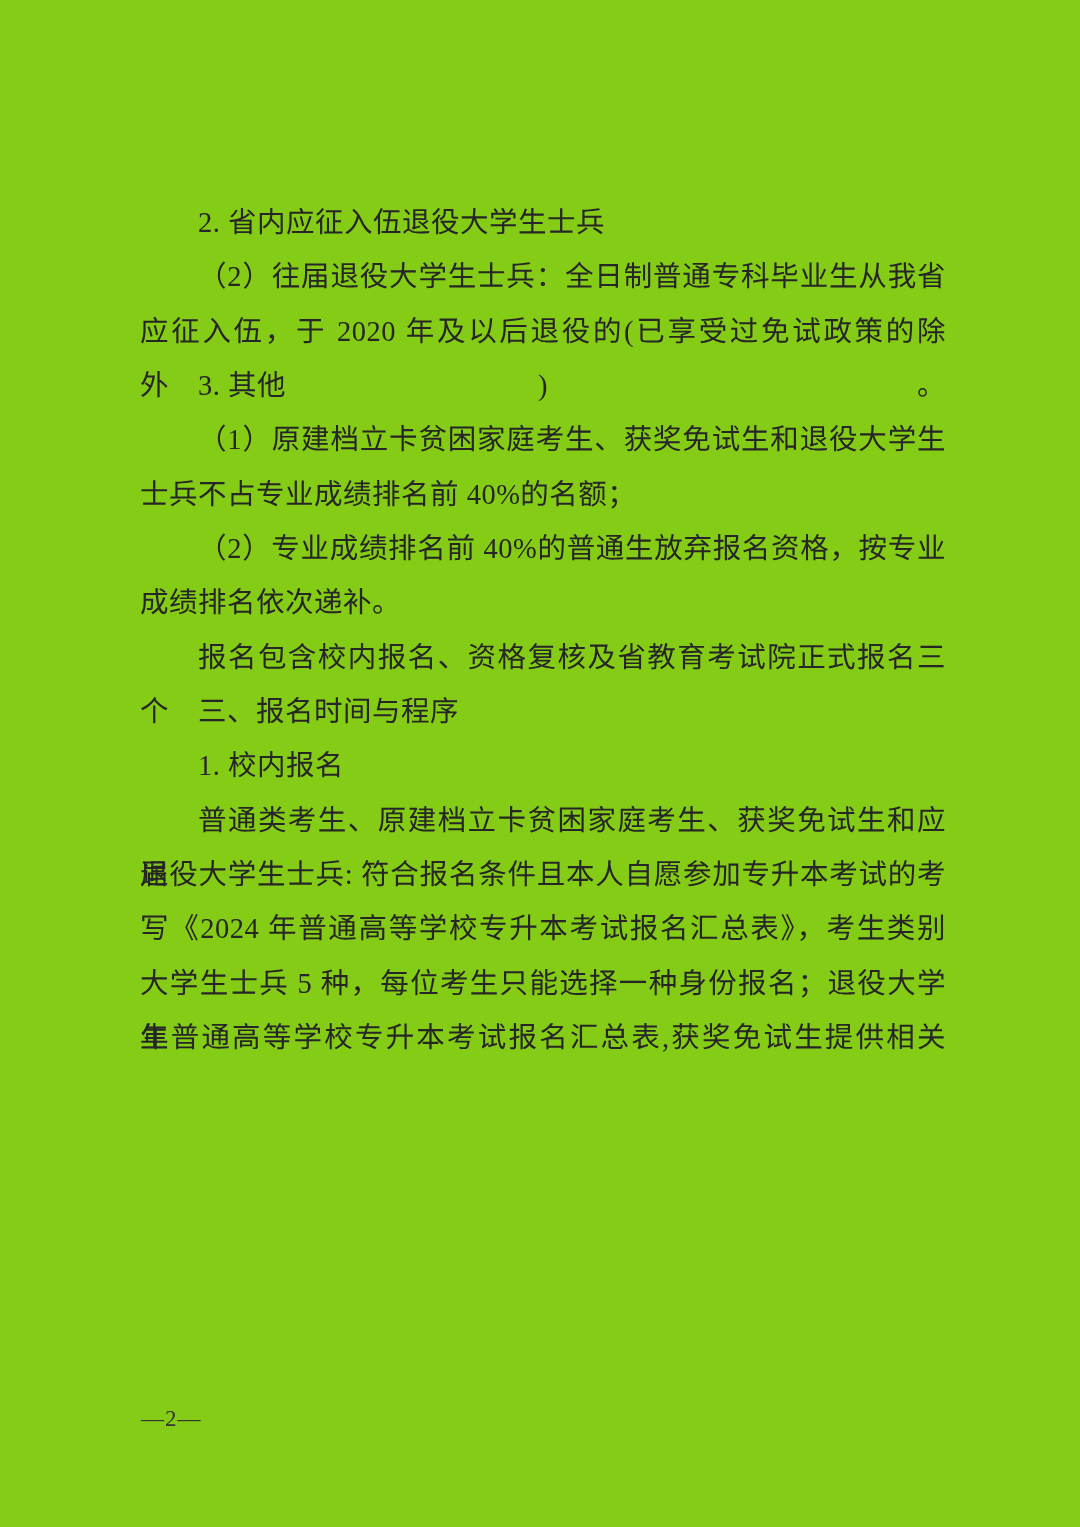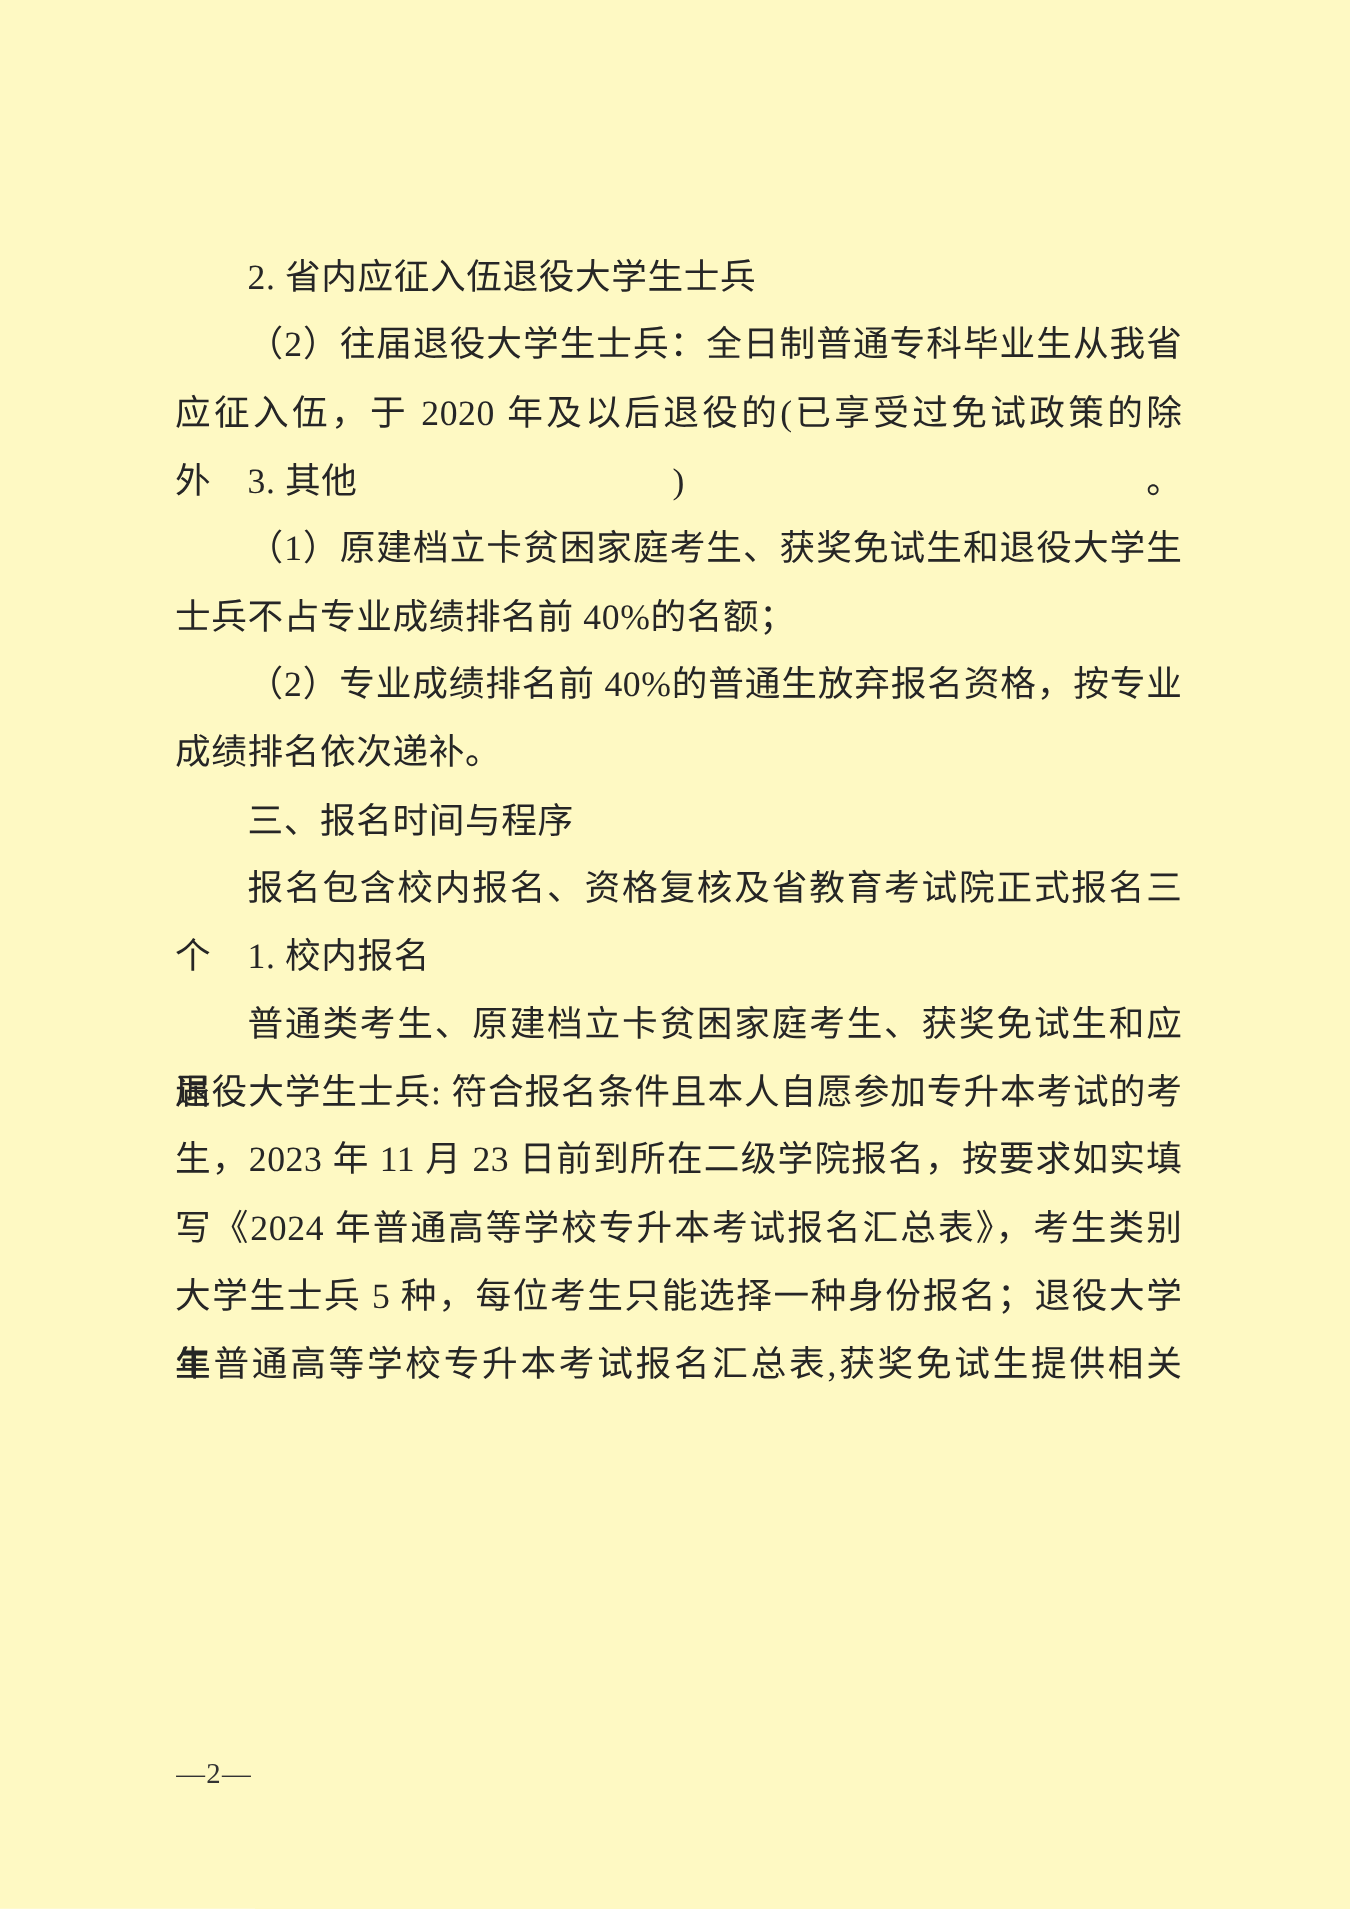--- a/index.html
+++ b/index.html
@@ -47,34 +47,33 @@
     left: 141px;
     top: 1406px;
     color: #333333;
     font-size: 23px;
     letter-spacing: 1px;
   }
 </style>
 </head>
 <body>
 
-<div class="page" style="background: #fef9c3;">
+<div class="page" style="background: #84cc16;">
   <div class="doc-body" style="color: rgb(38, 38, 38);">
       <div class="line indent">2. 省内应征入伍退役大学生士兵</div>
       <div class="line indent justify">（2）往届退役大学生士兵：全日制普通专科毕业生从我省</div>
       <div class="line justify">应征入伍，于 2020 年及以后退役的(已享受过免试政策的除外)。</div>
       <div class="line indent">3. 其他</div>
       <div class="line indent justify">（1）原建档立卡贫困家庭考生、获奖免试生和退役大学生</div>
       <div class="line">士兵不占专业成绩排名前 40%的名额；</div>
       <div class="line indent justify">（2）专业成绩排名前 40%的普通生放弃报名资格，按专业</div>
       <div class="line">成绩排名依次递补。</div>
+      <div class="line indent justify">报名包含校内报名、资格复核及省教育考试院正式报名三个</div>
       <div class="line indent">三、报名时间与程序</div>
-      <div class="line indent justify">报名包含校内报名、资格复核及省教育考试院正式报名三个</div>
       <div class="line indent">1. 校内报名</div>
       <div class="line indent justify">普通类考生、原建档立卡贫困家庭考生、获奖免试生和应届</div>
       <div class="line justify">退役大学生士兵: 符合报名条件且本人自愿参加专升本考试的考</div>
-      <div class="line justify">生，2023 年 11 月 23 日前到所在二级学院报名，按要求如实填</div>
       <div class="line justify">写《2024 年普通高等学校专升本考试报名汇总表》，考生类别</div>
       <div class="line justify">大学生士兵 5 种，每位考生只能选择一种身份报名；退役大学生</div>
       <div class="line justify">年普通高等学校专升本考试报名汇总表,获奖免试生提供相关</div>
     </div>
   <div class="page-footer">—2—</div>
 </div>
 
 </body></html>

